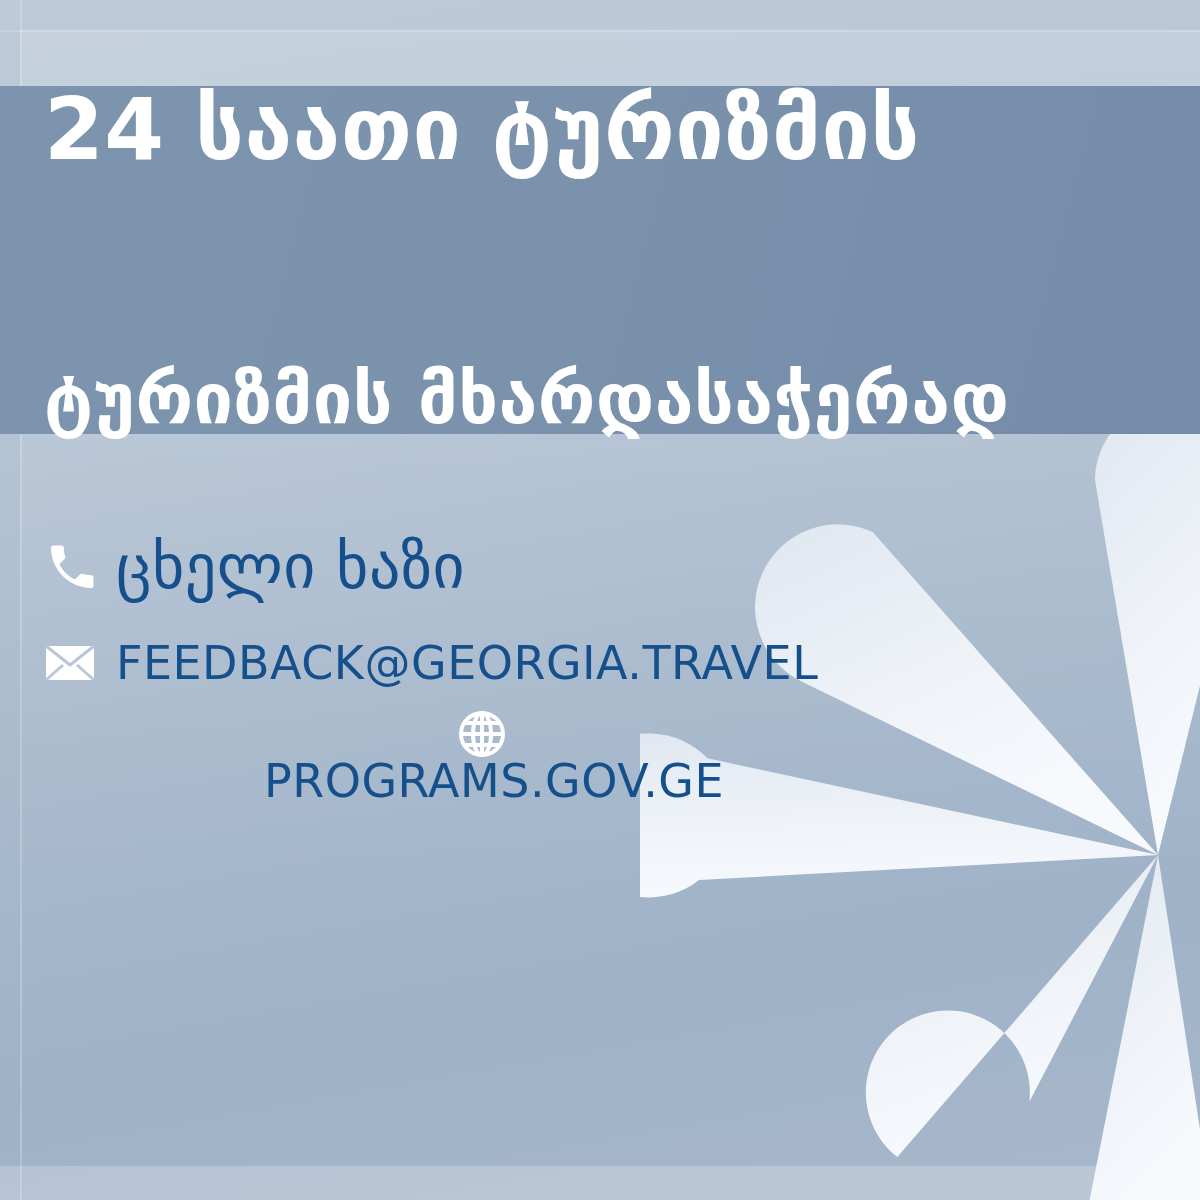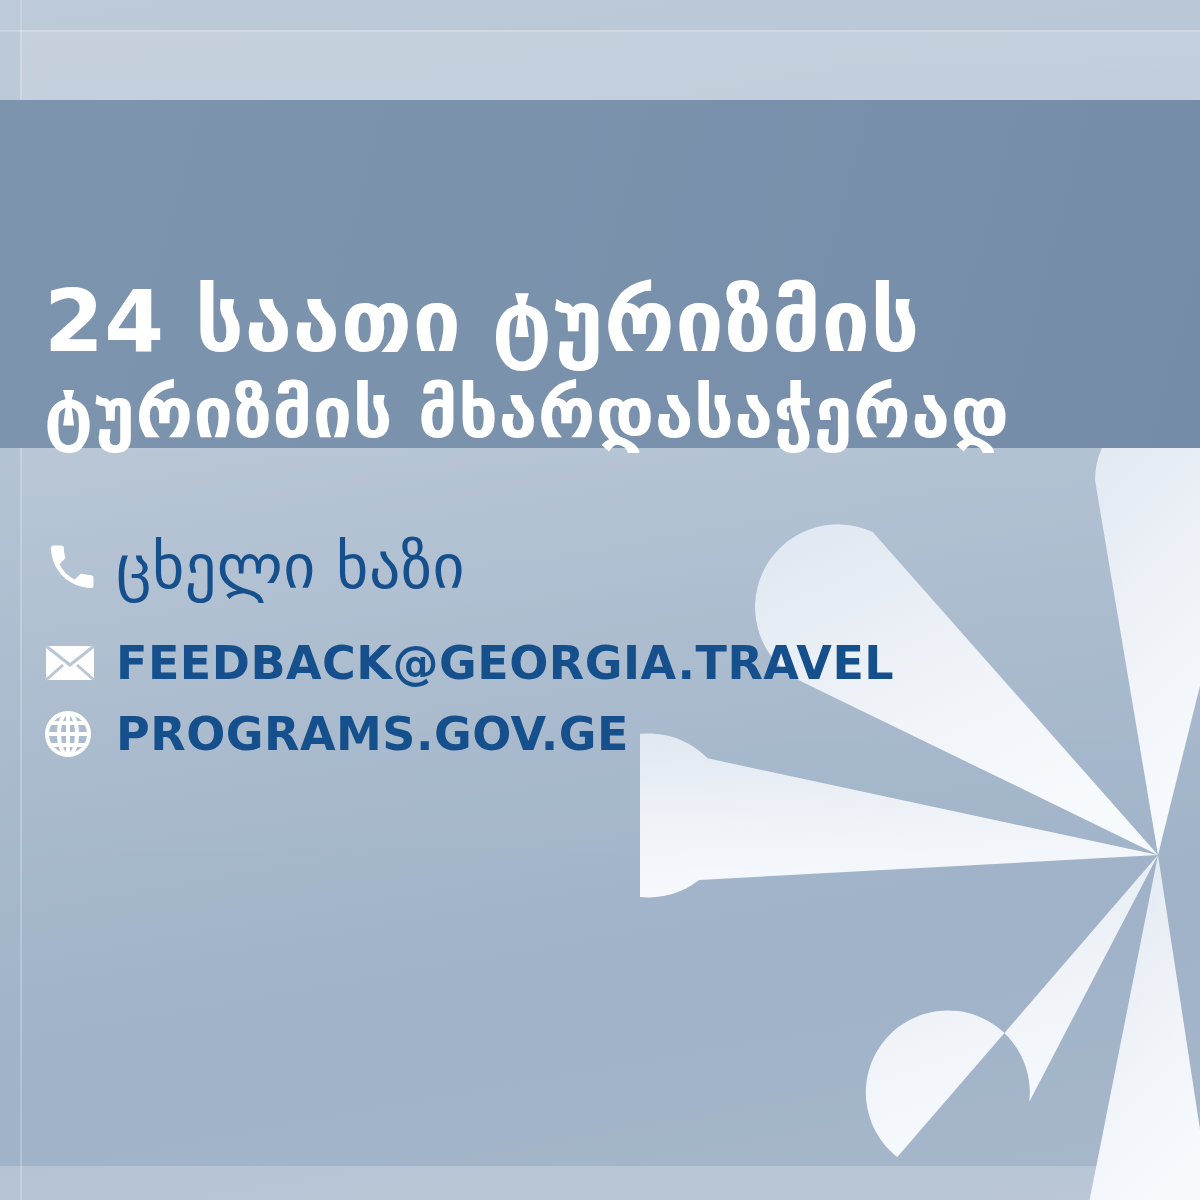--- a/index.html
+++ b/index.html
@@ -65,27 +65,27 @@
     width: 620px;
     height: 880px;
     pointer-events: none;
   }
   .pinwheel svg { display: block; width: 100%; height: 100%; }
 
   
   .headline-banner {
     position: absolute;
     left: 0;
-    top: 100px;
+    top: 86px;
     width: 1200px;
     height: 348px;
     background: linear-gradient(105deg, #7c94ae 0%, #7a92ac 45%, #748ca8 100%);
     display: flex;
     flex-direction: column;
-    justify-content: flex-end;
+    justify-content: space-between;
     padding-left: 44px;
     padding-right: 30px;
   }
   .headline-line {
     color: #ffffff;
     font-weight: 700;
     letter-spacing: 0.5px;
     line-height: 1.0;
     white-space: nowrap;
   }
@@ -133,26 +133,26 @@
     font-size: 62px;
     font-weight: 700;
     line-height: 1.0;
     letter-spacing: 1px;
     white-space: nowrap;
     margin-left: 88px;
     margin-top: 12px;
   }
 
   .row-email { margin-top: 42px; }
-  .row-web   { margin-top: 24px; }
+  .row-web   { margin-top: 24px; flex-direction: column; }
 
   .contact-text {
     color: #15508c;
     font-size: 46px;
-    font-weight: 700;
+    font-weight: 400;
     letter-spacing: 0.5px;
     line-height: 1.0;
     white-space: nowrap;
     text-decoration: none;
   }
 </style>
 </head>
 <body>
 
 <div class="poster">

